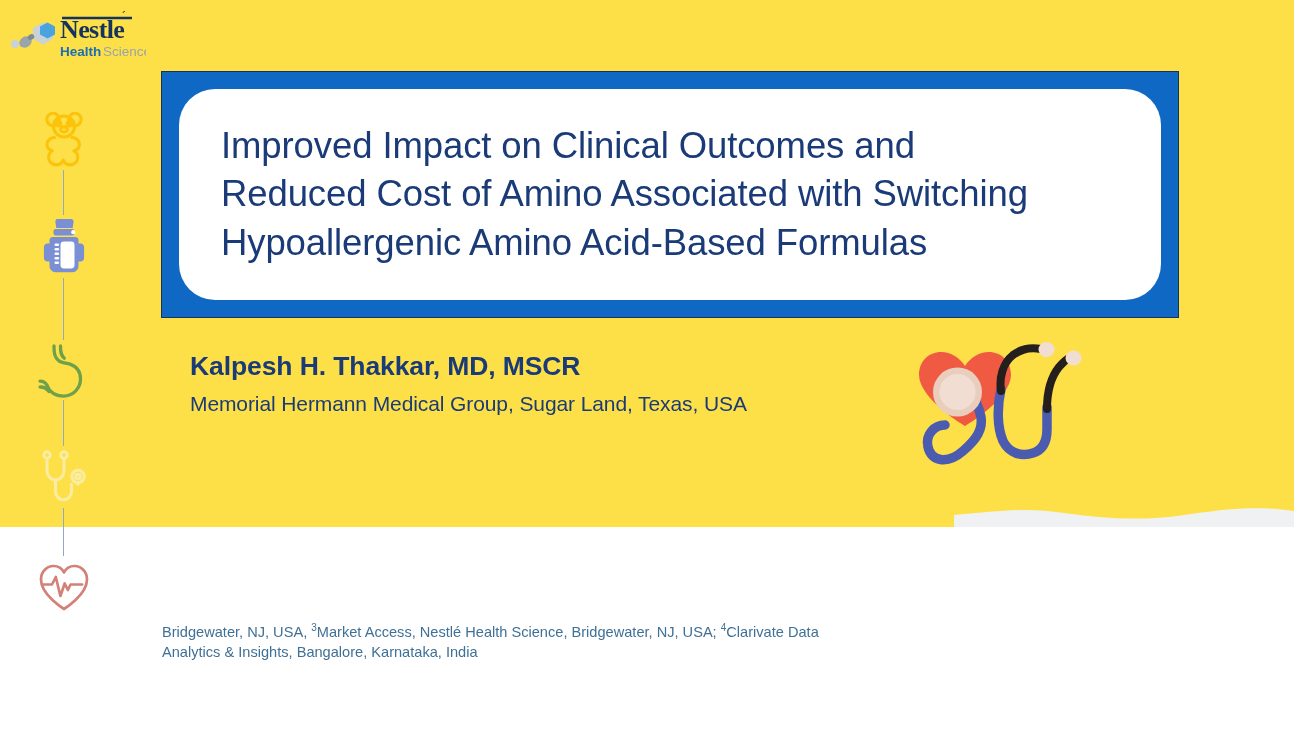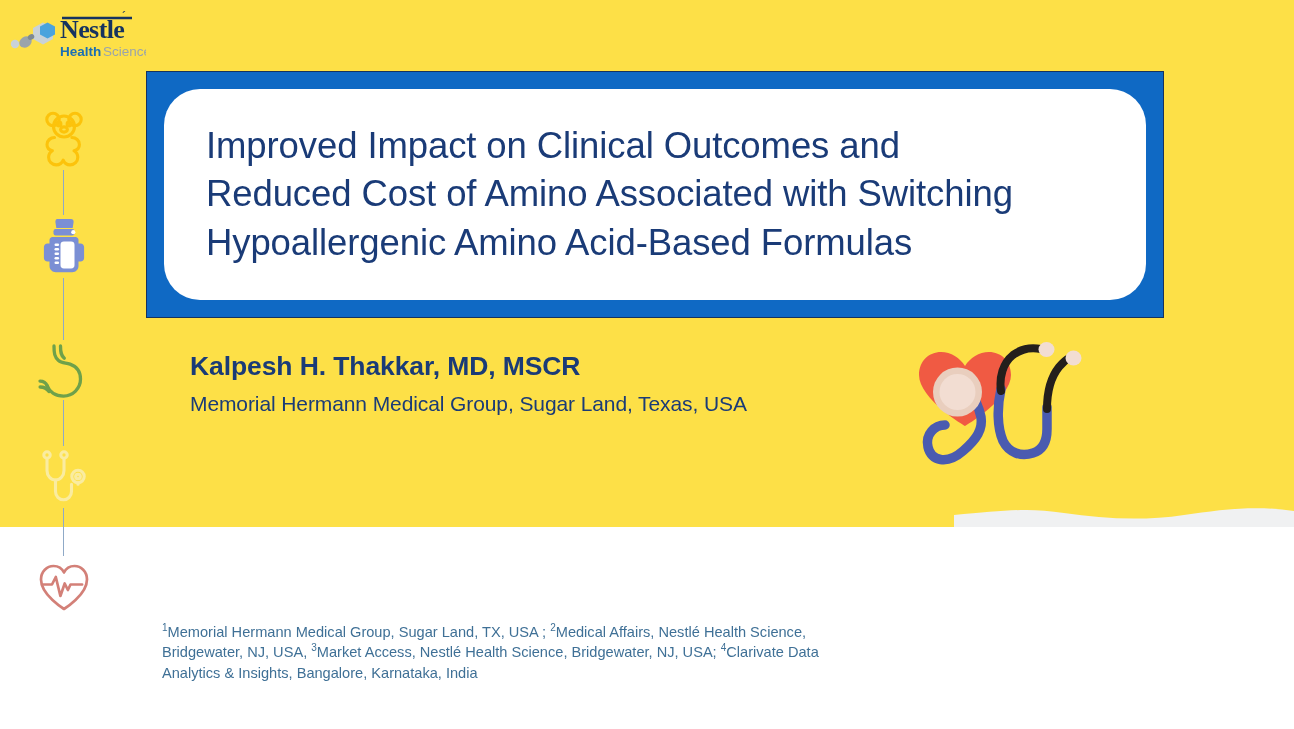--- a/index.html
+++ b/index.html
@@ -55,21 +55,21 @@
   .rail-line {
     position: absolute;
     left: 30px;
     width: 1px;
     background: #8fa9c7;
   }
 
   
   .title-panel {
     position: absolute;
-    left: 146px;
+    left: 161px;
     top: 71px;
     width: 1018px;
     height: 247px;
     background: #0f69c4;
     border: 1.5px solid #16335f;
   }
   .title-inner {
     position: absolute;
     left: 17px;
     top: 17px;
@@ -281,21 +281,20 @@
 
       <circle cx="52.5" cy="59" r="24.5" fill="#e9cebe"></circle>
       <circle cx="52.5" cy="59" r="18" fill="#f2ddd2"></circle>
     </svg>
   </div>
 
   <div class="authors">
   </div>
 
   <div class="affiliations">
-    <div><sup>1</sup>Memorial Hermann Medical Group, Sugar Land, TX, USA ; <sup>2</sup>Medical Affairs, Nestlé Health Science,</div>
     <div>Bridgewater, NJ, USA, <sup>3</sup>Market Access, Nestlé Health Science, Bridgewater, NJ, USA; <sup>4</sup>Clarivate Data</div>
     <div>Analytics &amp; Insights, Bangalore, Karnataka, India</div>
   </div>
 
   <div class="corner-swoosh">
     <svg viewBox="0 0 340 46" xmlns="http://www.w3.org/2000/svg" preserveAspectRatio="none">
       <path d="M0 46 L0 34 C50 30 72 26 110 32 C150 38 190 40 230 34 C265 29 300 24 340 30 L340 46 Z" fill="#f0f1f2"></path>
     </svg>
   </div>
 

